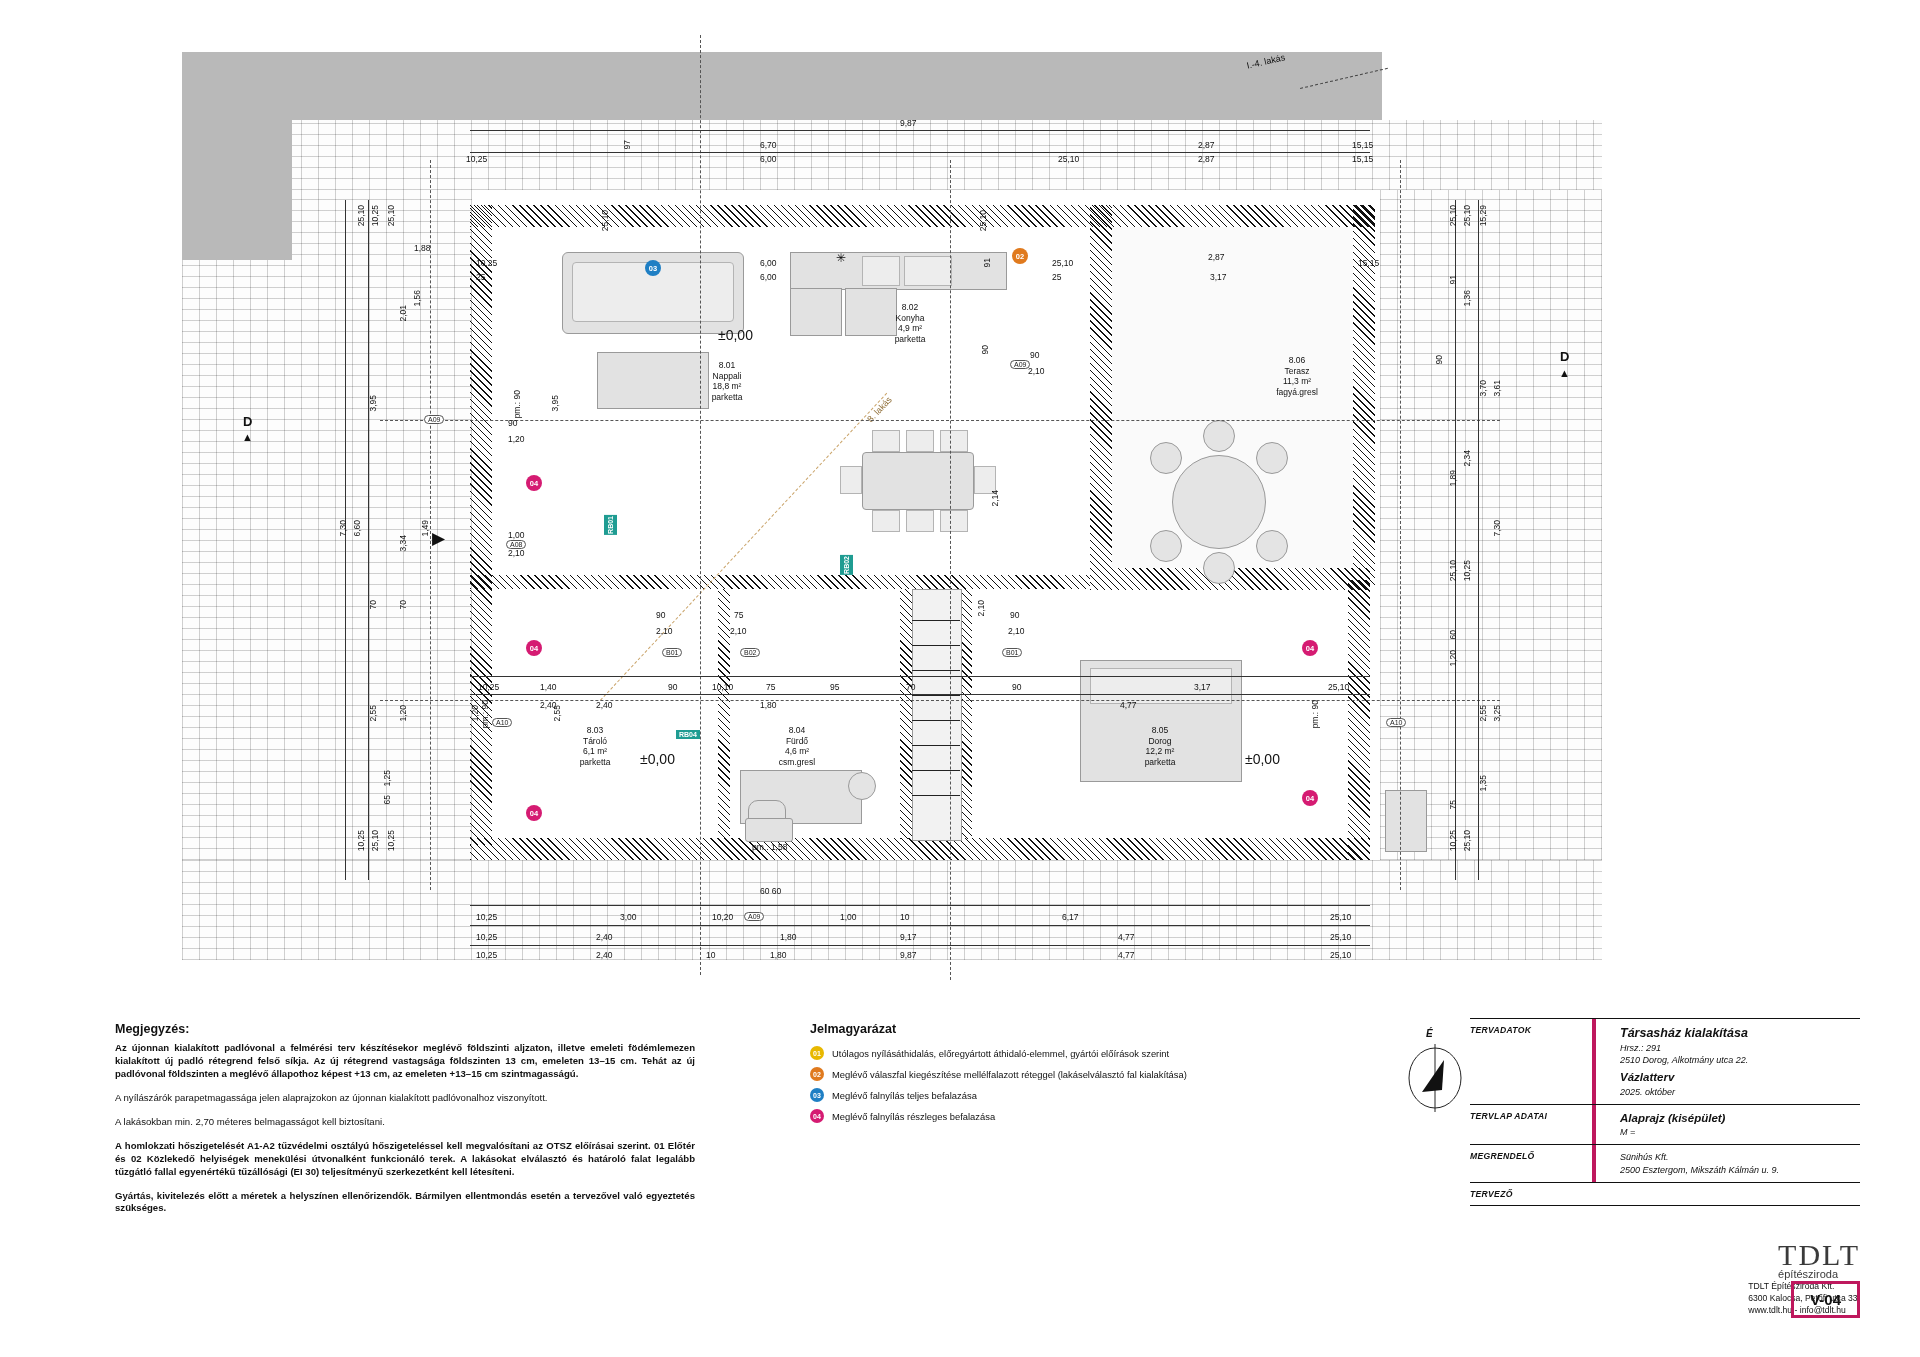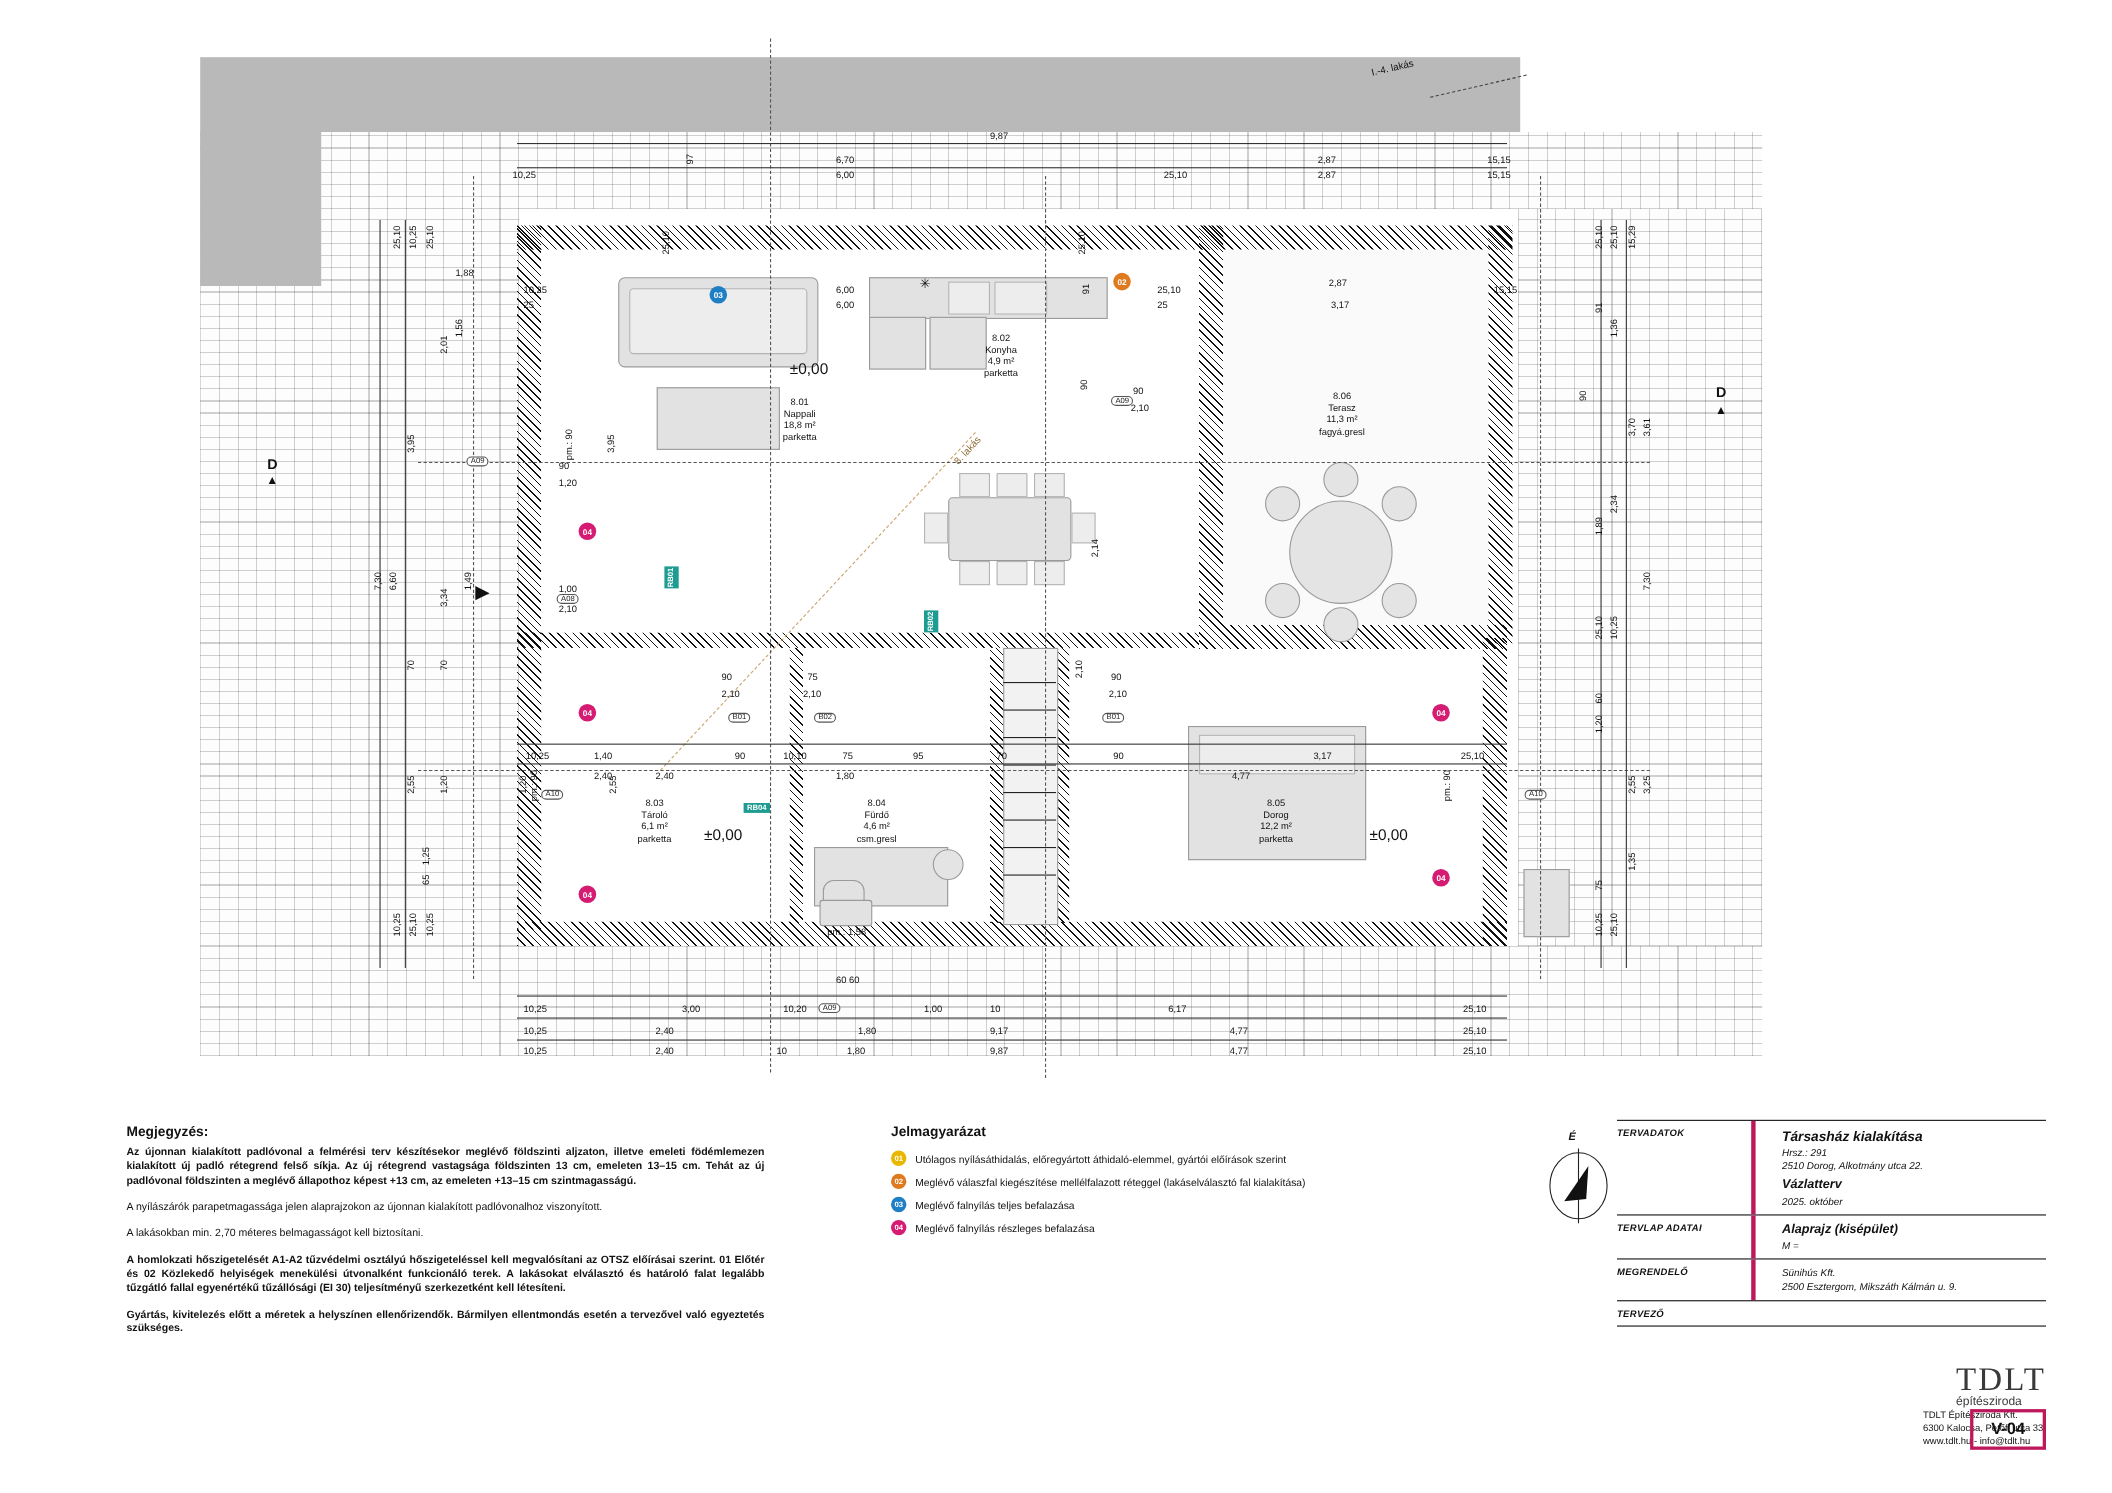--- a/index.html
+++ b/index.html
@@ -168,21 +168,21 @@
       <div>Fürdő</div>
       <div>4,6 m²</div>
       <div>csm.gresl</div>
     </div>
     <div class="roomlbl" style="left:1105px;top:725px;width:110px;">
       <div>8.05</div>
       <div>Dorog</div>
       <div>12,2 m²</div>
       <div>parketta</div>
     </div>
-    <div class="roomlbl" style="left:1165px;top:355px;width:110px;">
+    <div class="roomlbl" style="left:1242px;top:355px;width:110px;">
       <div>8.06</div>
       <div>Terasz</div>
       <div>11,3 m²</div>
       <div>fagyá.gresl</div>
     </div>
 
     <div class="txt" style="left:718px;top:328px;">±0,00</div>
     <div class="txt" style="left:640px;top:752px;">±0,00</div>
     <div class="txt" style="left:1245px;top:752px;">±0,00</div>
 

